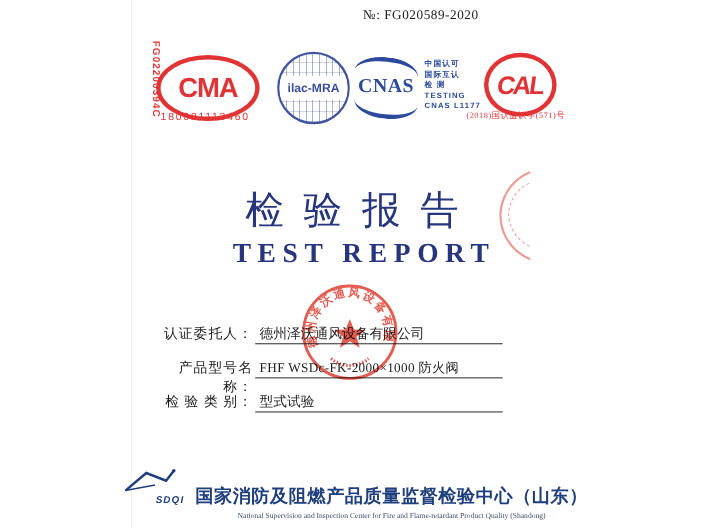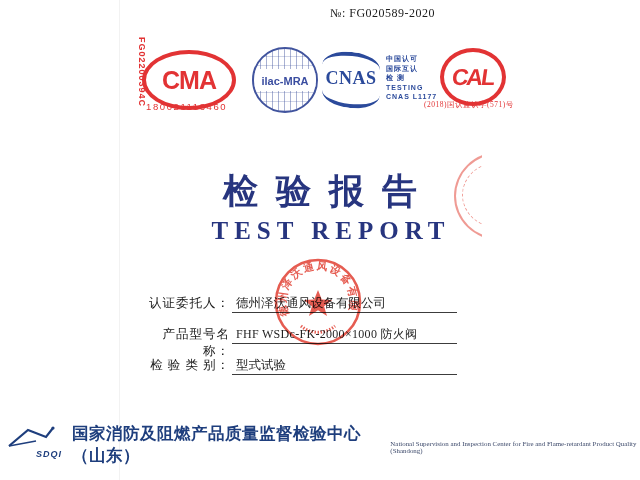--- a/index.html
+++ b/index.html
@@ -45,21 +45,21 @@
   
   .cal{position:absolute;left:440px;top:48px;width:58px;height:50px;border:4px solid #e23334;
        border-radius:50%;display:flex;align-items:center;justify-content:center;}
   .cal-text{font-family:"Liberation Sans",sans-serif;font-weight:900;font-size:23px;color:#e23334;
        transform:skewX(-8deg);letter-spacing:-2px;}
   .cal-caption{position:absolute;left:424px;top:100px;font-family:Liberation Serif, serif;
        font-size:7.5px;color:#e23334;letter-spacing:.5px;}
 
   
   .title-zh{position:absolute;left:0;top:168px;width:100%;text-align:center;
-       font-family:"Liberation Sans",sans-serif;font-weight:bold;font-size:35px;color:#27357f;
+       font-family:"Liberation Sans",sans-serif;font-weight:normal;font-size:35px;color:#27357f;
        letter-spacing:18px;text-indent:18px;}
   .title-en{position:absolute;left:0;top:217px;width:100%;text-align:center;
        font-family:"Liberation Serif",serif;font-weight:bold;font-size:25px;color:#27357f;letter-spacing:6px;margin-left:11px;}
 
   
   .pstamp{position:absolute;left:450px;top:150px;width:32px;height:90px;overflow:hidden;opacity:.55;}
   .pstamp-ellipse{position:absolute;left:4px;top:2px;width:86px;height:84px;border:2.5px solid #e34a3e;
        border-radius:50%;}
   .pstamp-inner{position:absolute;left:12px;top:12px;width:70px;height:64px;border:1px dashed #e34a3e;
        border-radius:50%;}
@@ -74,21 +74,21 @@
 
   
   .seal{position:absolute;left:272px;top:256px;width:92px;height:92px;mix-blend-mode:multiply;opacity:.9;}
 
   
   .footer{position:absolute;left:0;top:423px;width:640px;display:flex;justify-content:center;
        align-items:flex-start;gap:10px;}
   .sdqi{display:flex;flex-direction:column;align-items:center;margin-top:2px;}
   .sdqi-label{font-family:"Liberation Sans",sans-serif;font-style:italic;font-weight:bold;
        font-size:9px;color:#1e3e7d;letter-spacing:1px;margin-top:-2px;padding-left:36px;}
-  .footer-text{display:flex;align-items:center;}
+  .footer-text{display:flex;flex-direction:column;align-items:center;margin-top:17px;}
   .footer-zh{font-family:"Liberation Sans",sans-serif;font-weight:bold;font-size:16.5px;
        color:#1e3e7d;letter-spacing:.5px;}
   .footer-en{font-family:"Liberation Serif",serif;font-size:6.9px;color:#3d4a6b;margin-top:4px;}
 </style>
 </head>
 <body>
 
 <div class="page">
   <div class="scan-line"></div>
 

